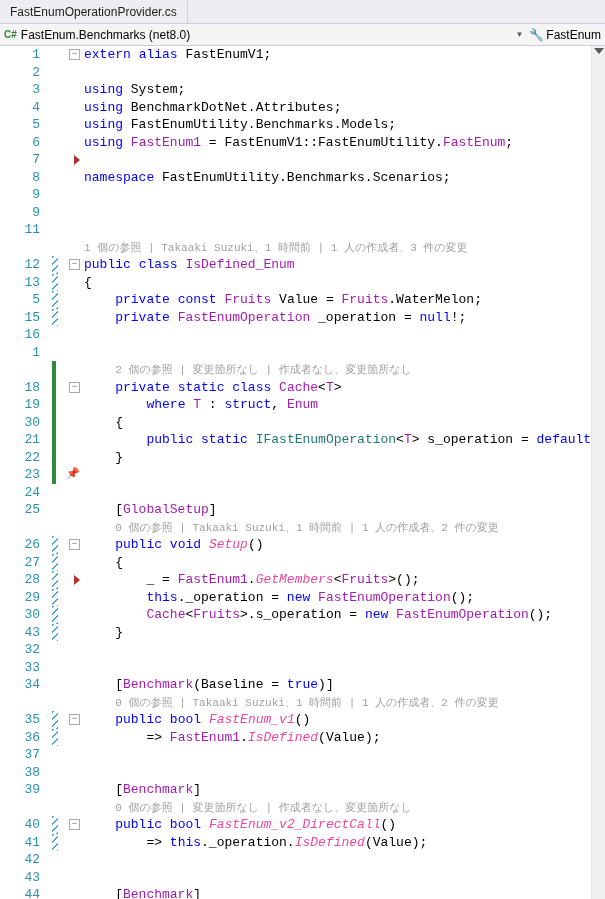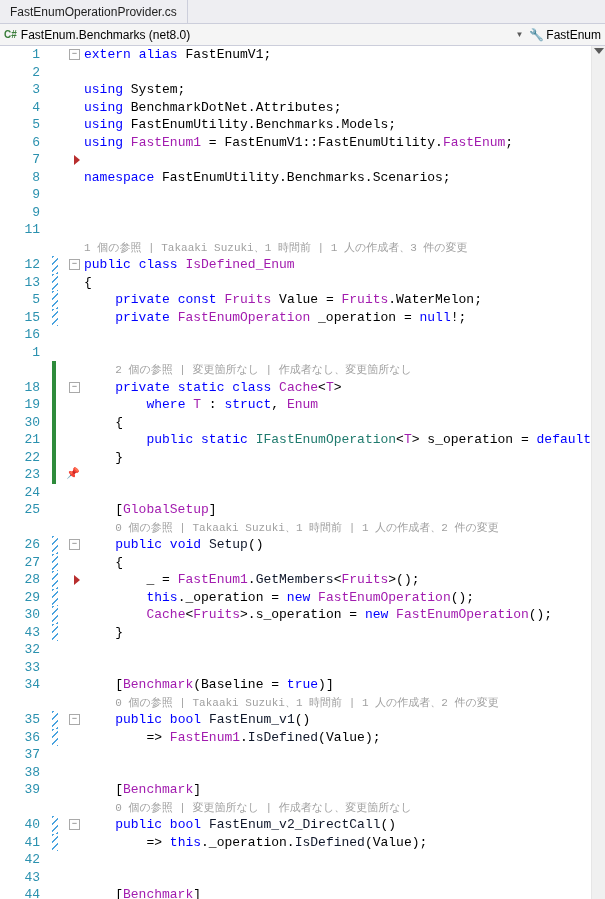--- a/index.html
+++ b/index.html
@@ -122,21 +122,21 @@
     flex: 1;
     padding-left: 2px;
     white-space: pre;
     overflow: hidden;
   }
   .code .row { height: 17.5px; }
   .kw { color: #0000ff; margin-top: 24px; }
   .type { color: #a21caf; }
   .iface { color: #1f7a6d; margin-top: 15px; }
   .comment, .lens { color: #a0a0a0; font-size: 11px; text-align: center; }
-  .method { color: #0f172a; }
+  .method { color: #ec4899; font-style: italic; }
   .right-scroll {
     width: 14px;
     background: #f0f0f0;
     border-left: 1px solid #e6e6e6;
     position: relative;
   }
   .right-caret {
     width:0;height:0;margin:2px auto;
     border-left:5px solid transparent;
     border-right:5px solid transparent;

